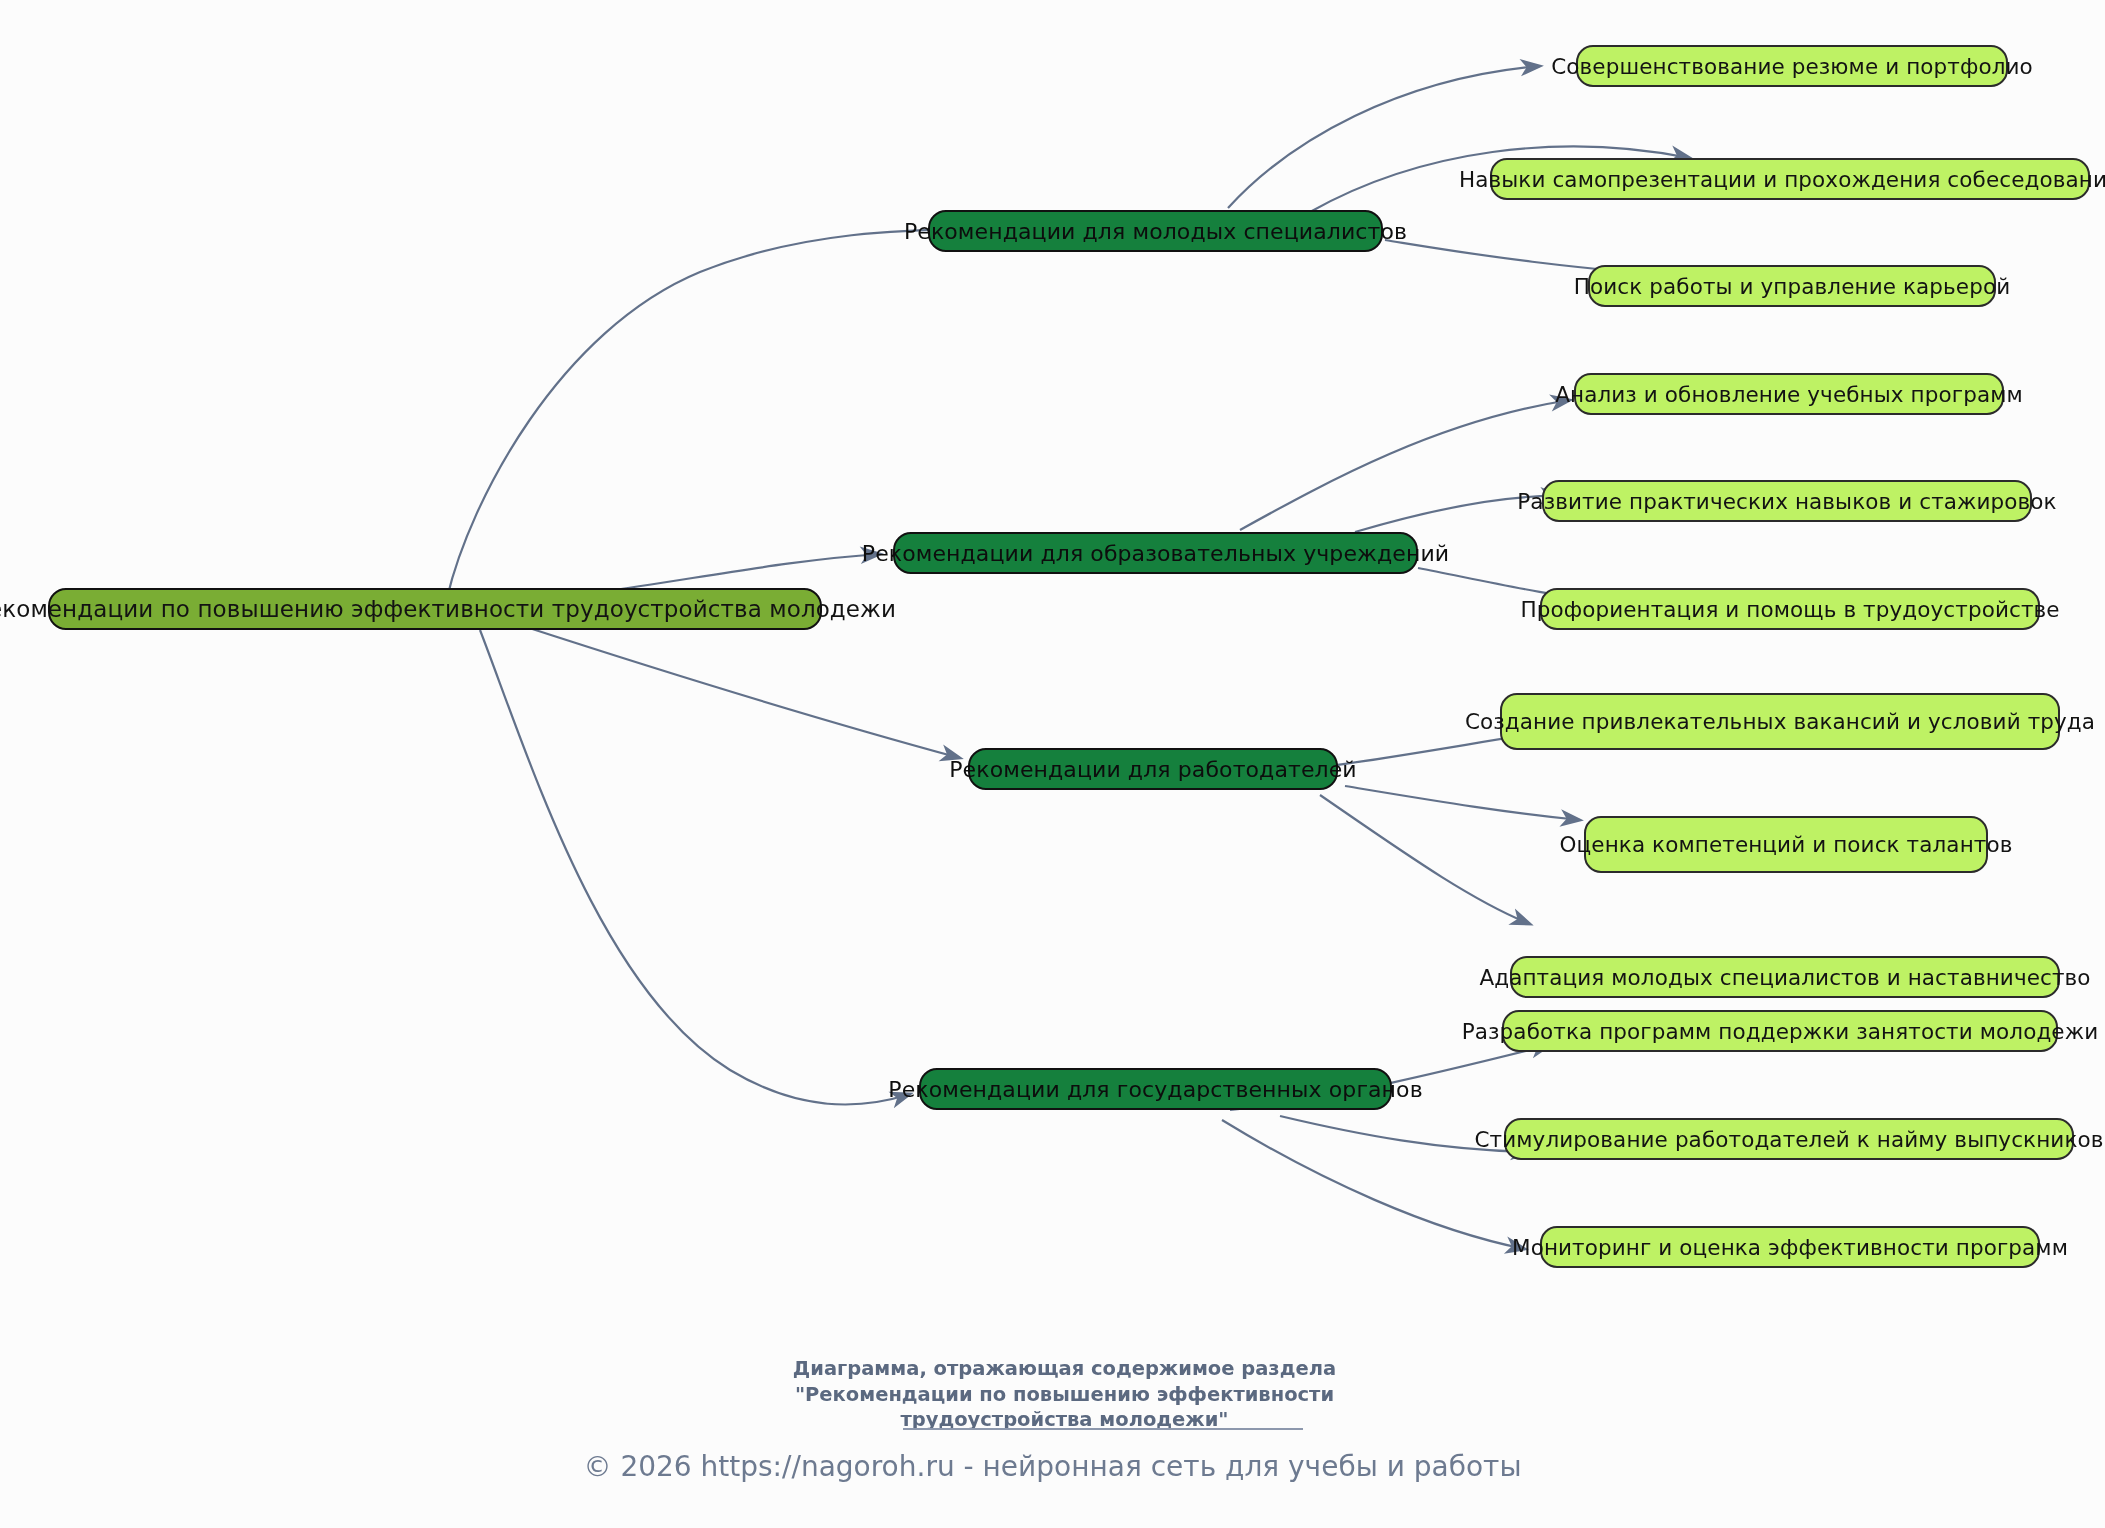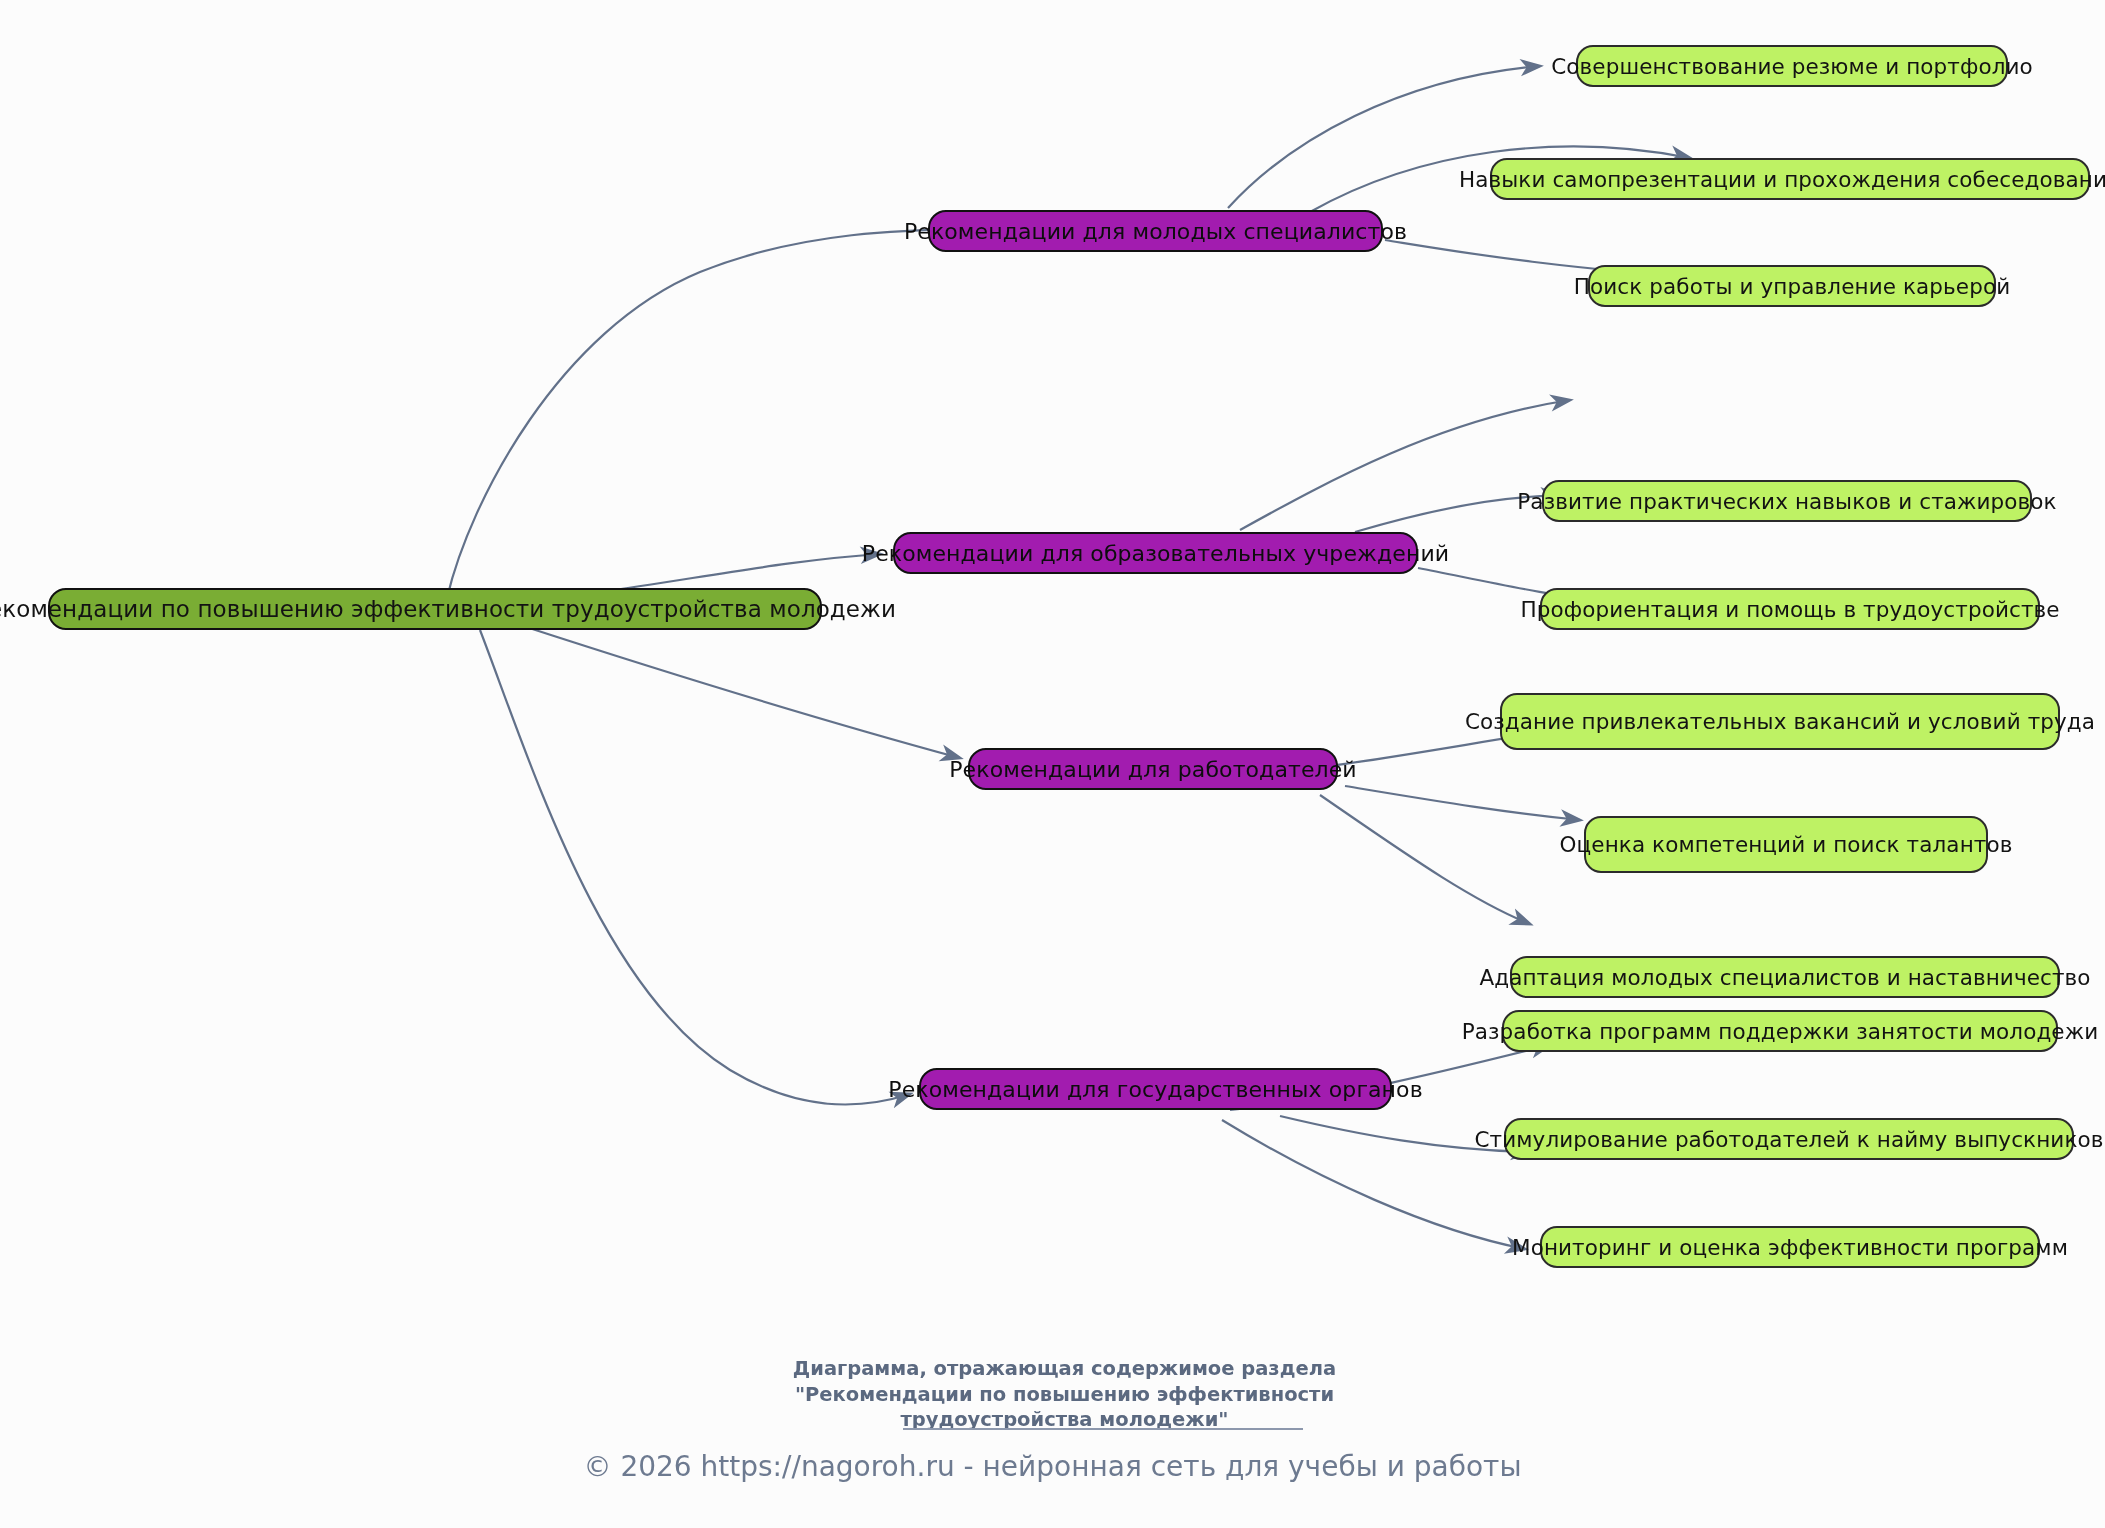--- a/index.html
+++ b/index.html
@@ -48,21 +48,21 @@
     padding: 0 18px;
     background: #ffffff;
   }
   .node.root {
     background: #7aad34;
     border-color: #111111;
     border-radius: 18px;
     font-size: 23px;
   }
   .node.branch {
-    background: #a21caf;
+    background: #15803d;
     border-color: #111111;
     border-radius: 18px;
     color: #0d0d0d;
     font-size: 22px;
   }
   .node.leaf {
     background: #bef264;
     border-color: #2b2b2b;
     border-radius: 17px;
     font-size: 21.5px;
@@ -139,20 +139,23 @@
   <div class="node leaf" style="left:1490px; top:158px; width:600px; height:42px;">
     <span>Навыки самопрезентации и прохождения собеседований</span>
   </div>
   <div class="node leaf" style="left:1588px; top:265px; width:408px; height:42px;">
     <span>Поиск работы и управление карьерой</span>
   </div>
 
   <div class="node branch" style="left:893px; top:532px; width:525px; height:42px;">
     <span>Рекомендации для образовательных учреждений</span>
   </div>
+  <div class="node leaf" style="left:1574px; top:373px; width:430px; height:42px;">
+    <span>Анализ и обновление учебных программ</span>
+  </div>
   <div class="node leaf" style="left:1540px; top:588px; width:500px; height:42px;">
     <span>Профориентация и помощь в трудоустройстве</span>
   </div>
   <div class="node leaf" style="left:1542px; top:480px; width:490px; height:42px;">
     <span>Развитие практических навыков и стажировок</span>
   </div>
 
   <div class="node branch" style="left:968px; top:748px; width:370px; height:42px;">
     <span>Рекомендации для работодателей</span>
   </div>

